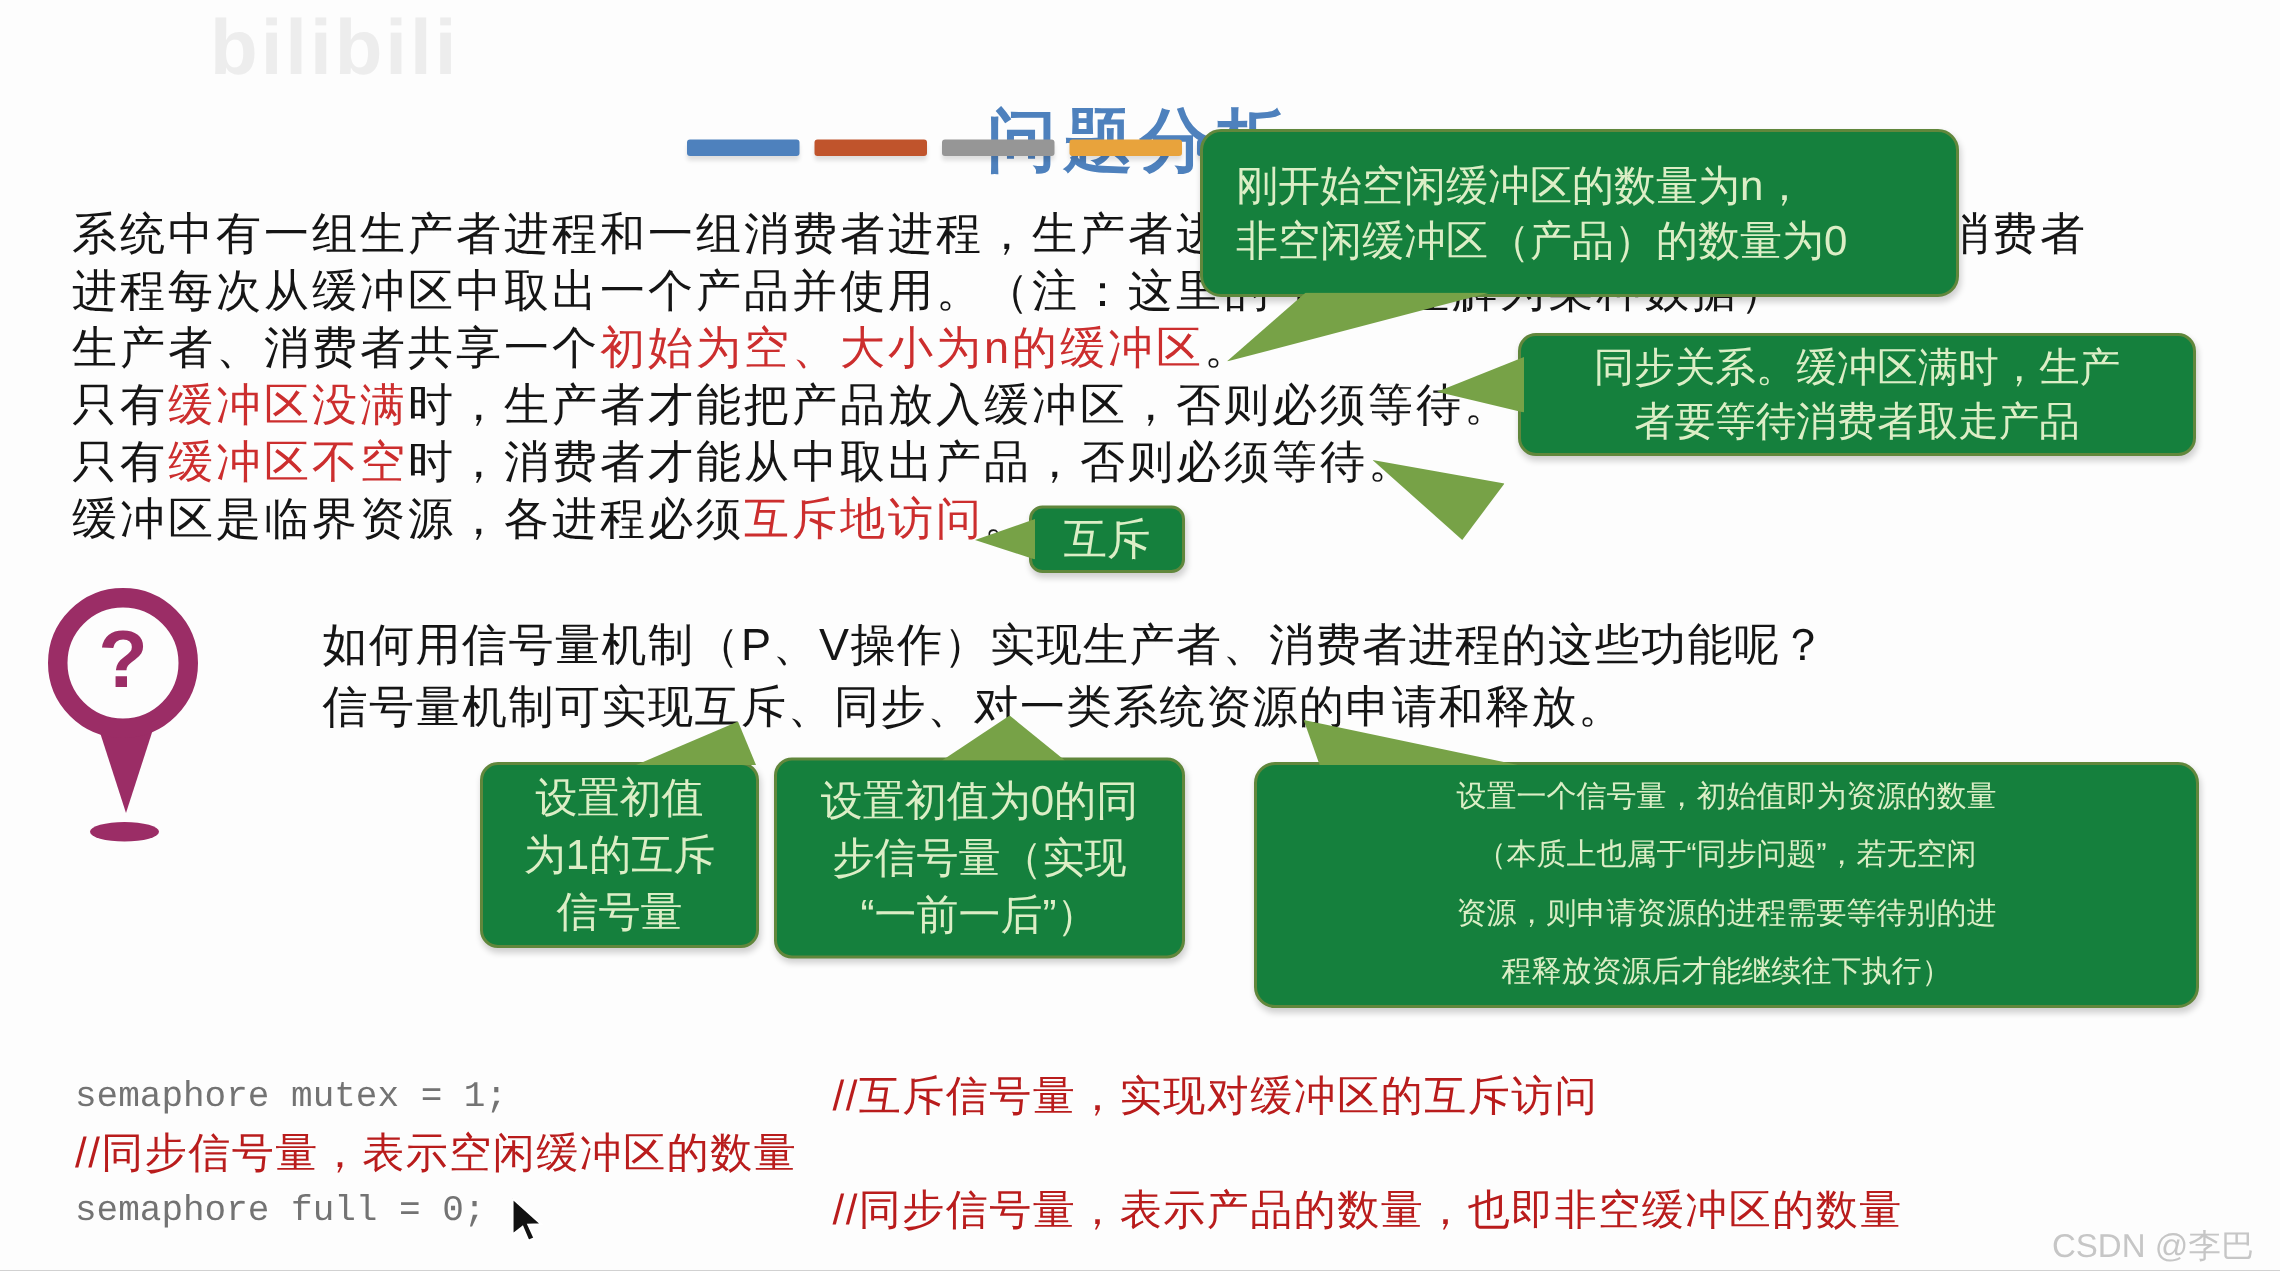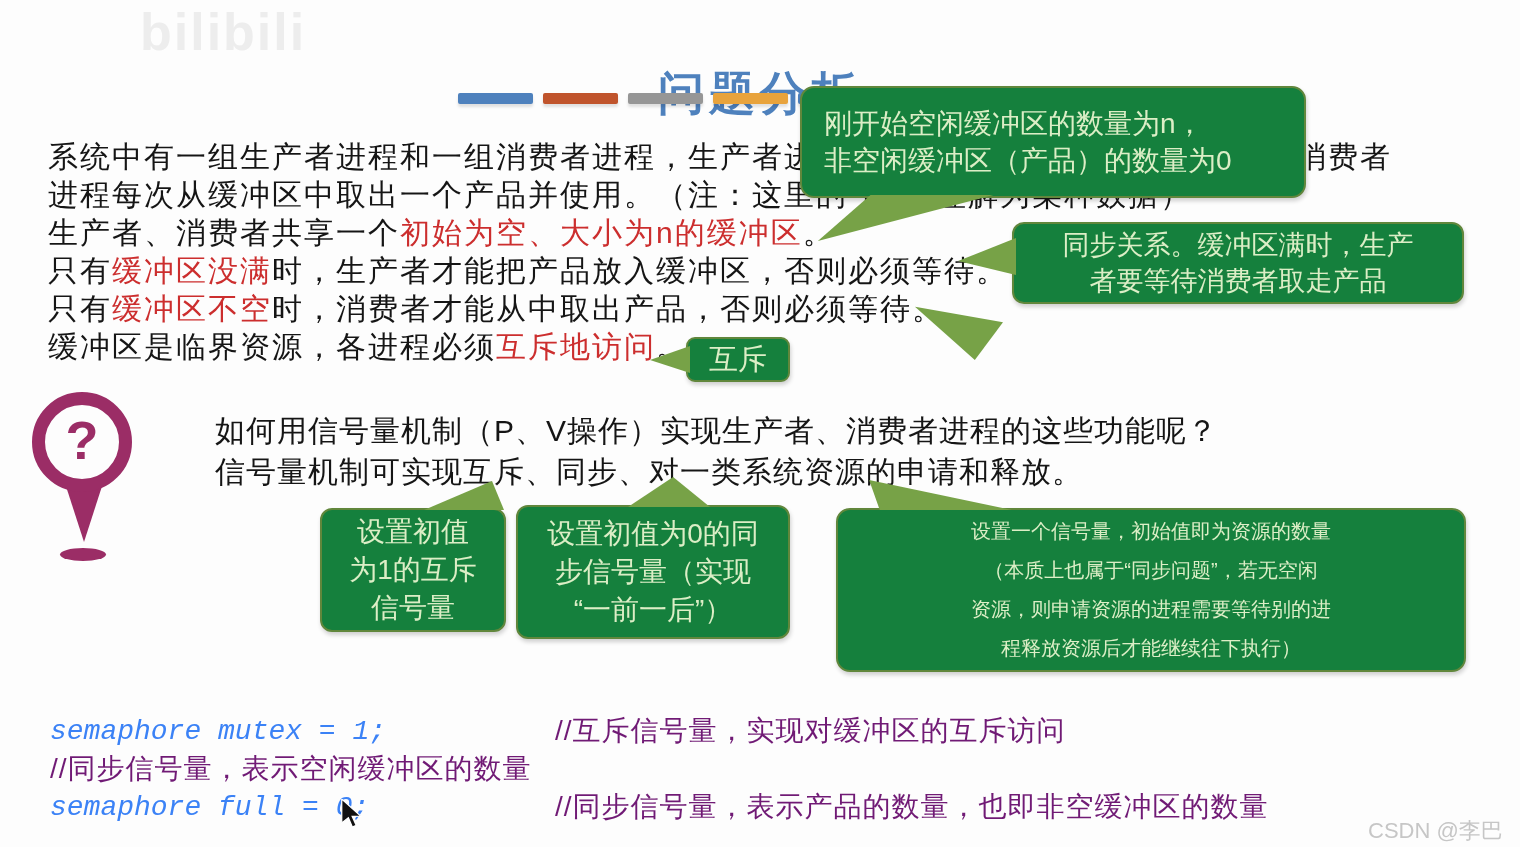--- a/index.html
+++ b/index.html
@@ -72,23 +72,23 @@
   .pin .ring{position:absolute; left:0; top:0; width:100px; height:100px;
       border:13px solid #9b2d66; border-radius:50%; background:#fdfdfd;
       box-sizing:border-box; display:flex; align-items:center; justify-content:center;}
   .pin .qm{font-size:54px; font-weight:bold; color:#9b2d66; margin-top:-4px;}
   .pin .dot{position:absolute; left:28px; top:156px; width:46px; height:13px;
       border-radius:50%; background:#9b2d66;}
   
   .code{position:absolute; left:50px; top:712px; z-index:1;}
   .code .row{display:grid; grid-template-columns:505px auto; height:38px;
       align-items:center;}
-  .code .src{font-family:"Liberation Mono", monospace; font-size:28px; color:#3b82f6;
-      white-space:pre;font-style:italic;}
-  .code .cmt{font-size:28px; color:#701a75; letter-spacing:1px; white-space:pre;}
+  .code .src{font-family:"Liberation Mono", monospace; font-size:24px; color:#737373;
+      white-space:pre;}
+  .code .cmt{font-size:28px; color:#b91c1c; letter-spacing:1px; white-space:pre;}
   
   .cursor{position:absolute; left:341px; top:799px; z-index:5;}
 </style>
 </head>
 <body>
 
 <div class="slide">
 
   <div class="wm-bili">bilibili</div>
   <div class="wm-csdn">CSDN @李巴巴</div>

